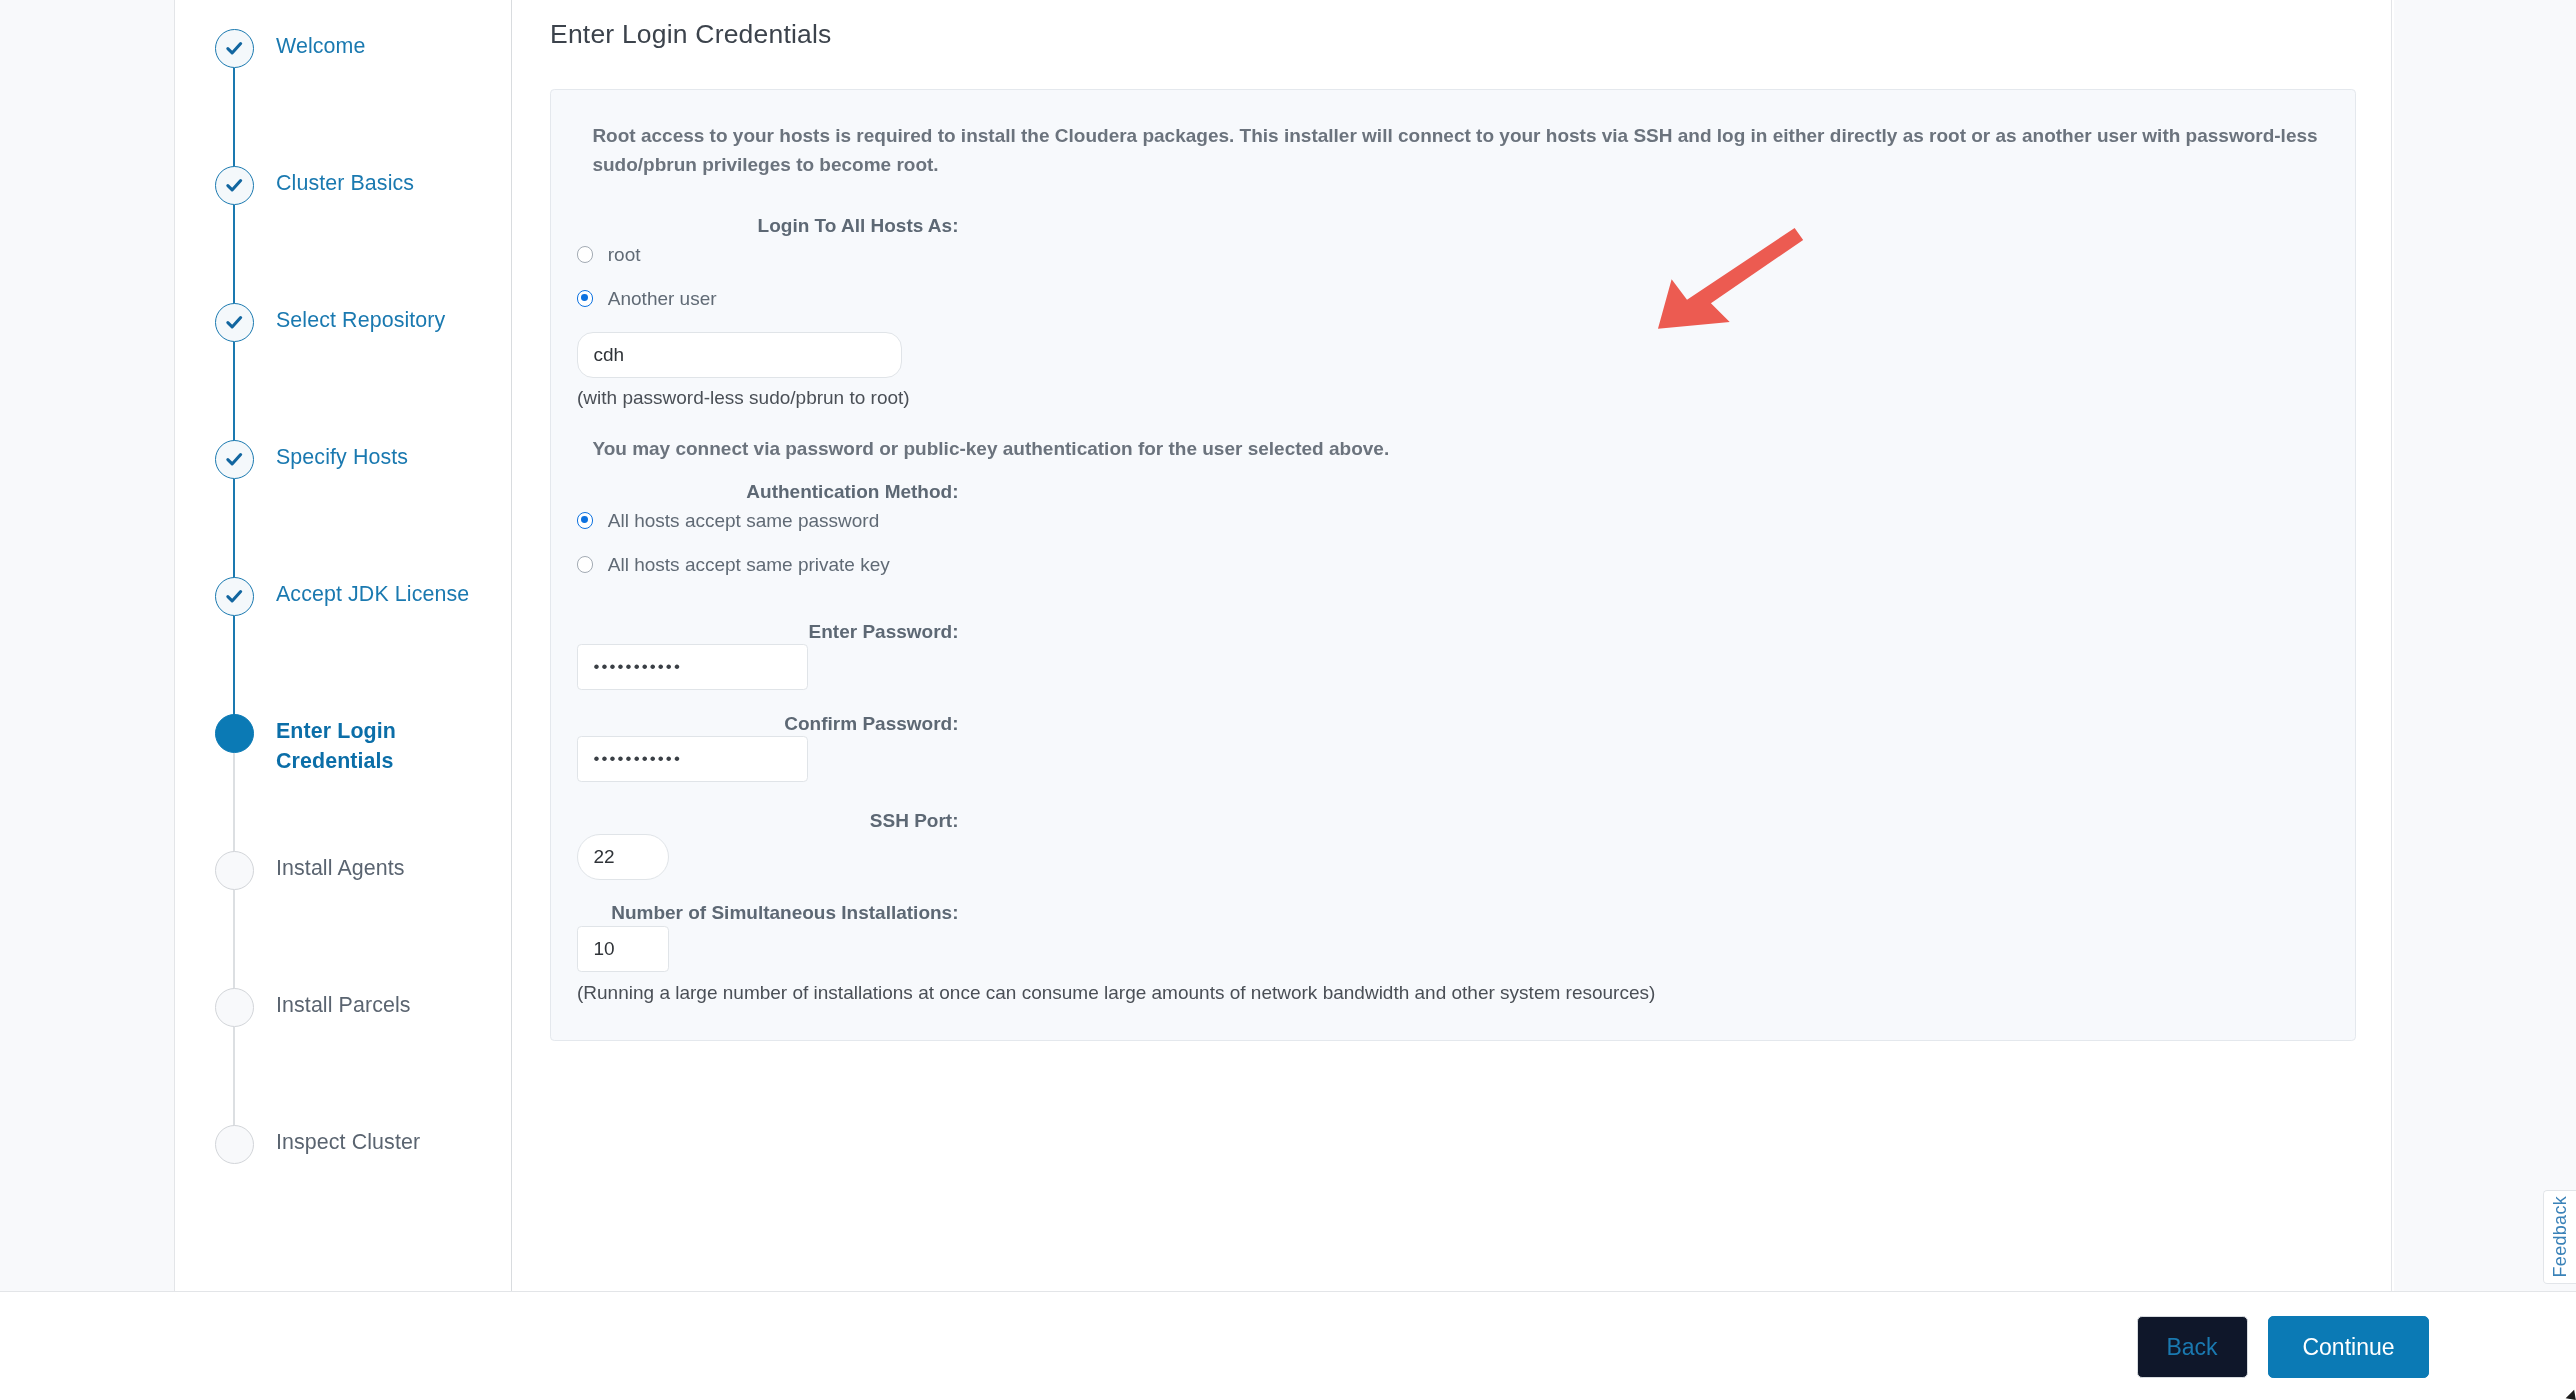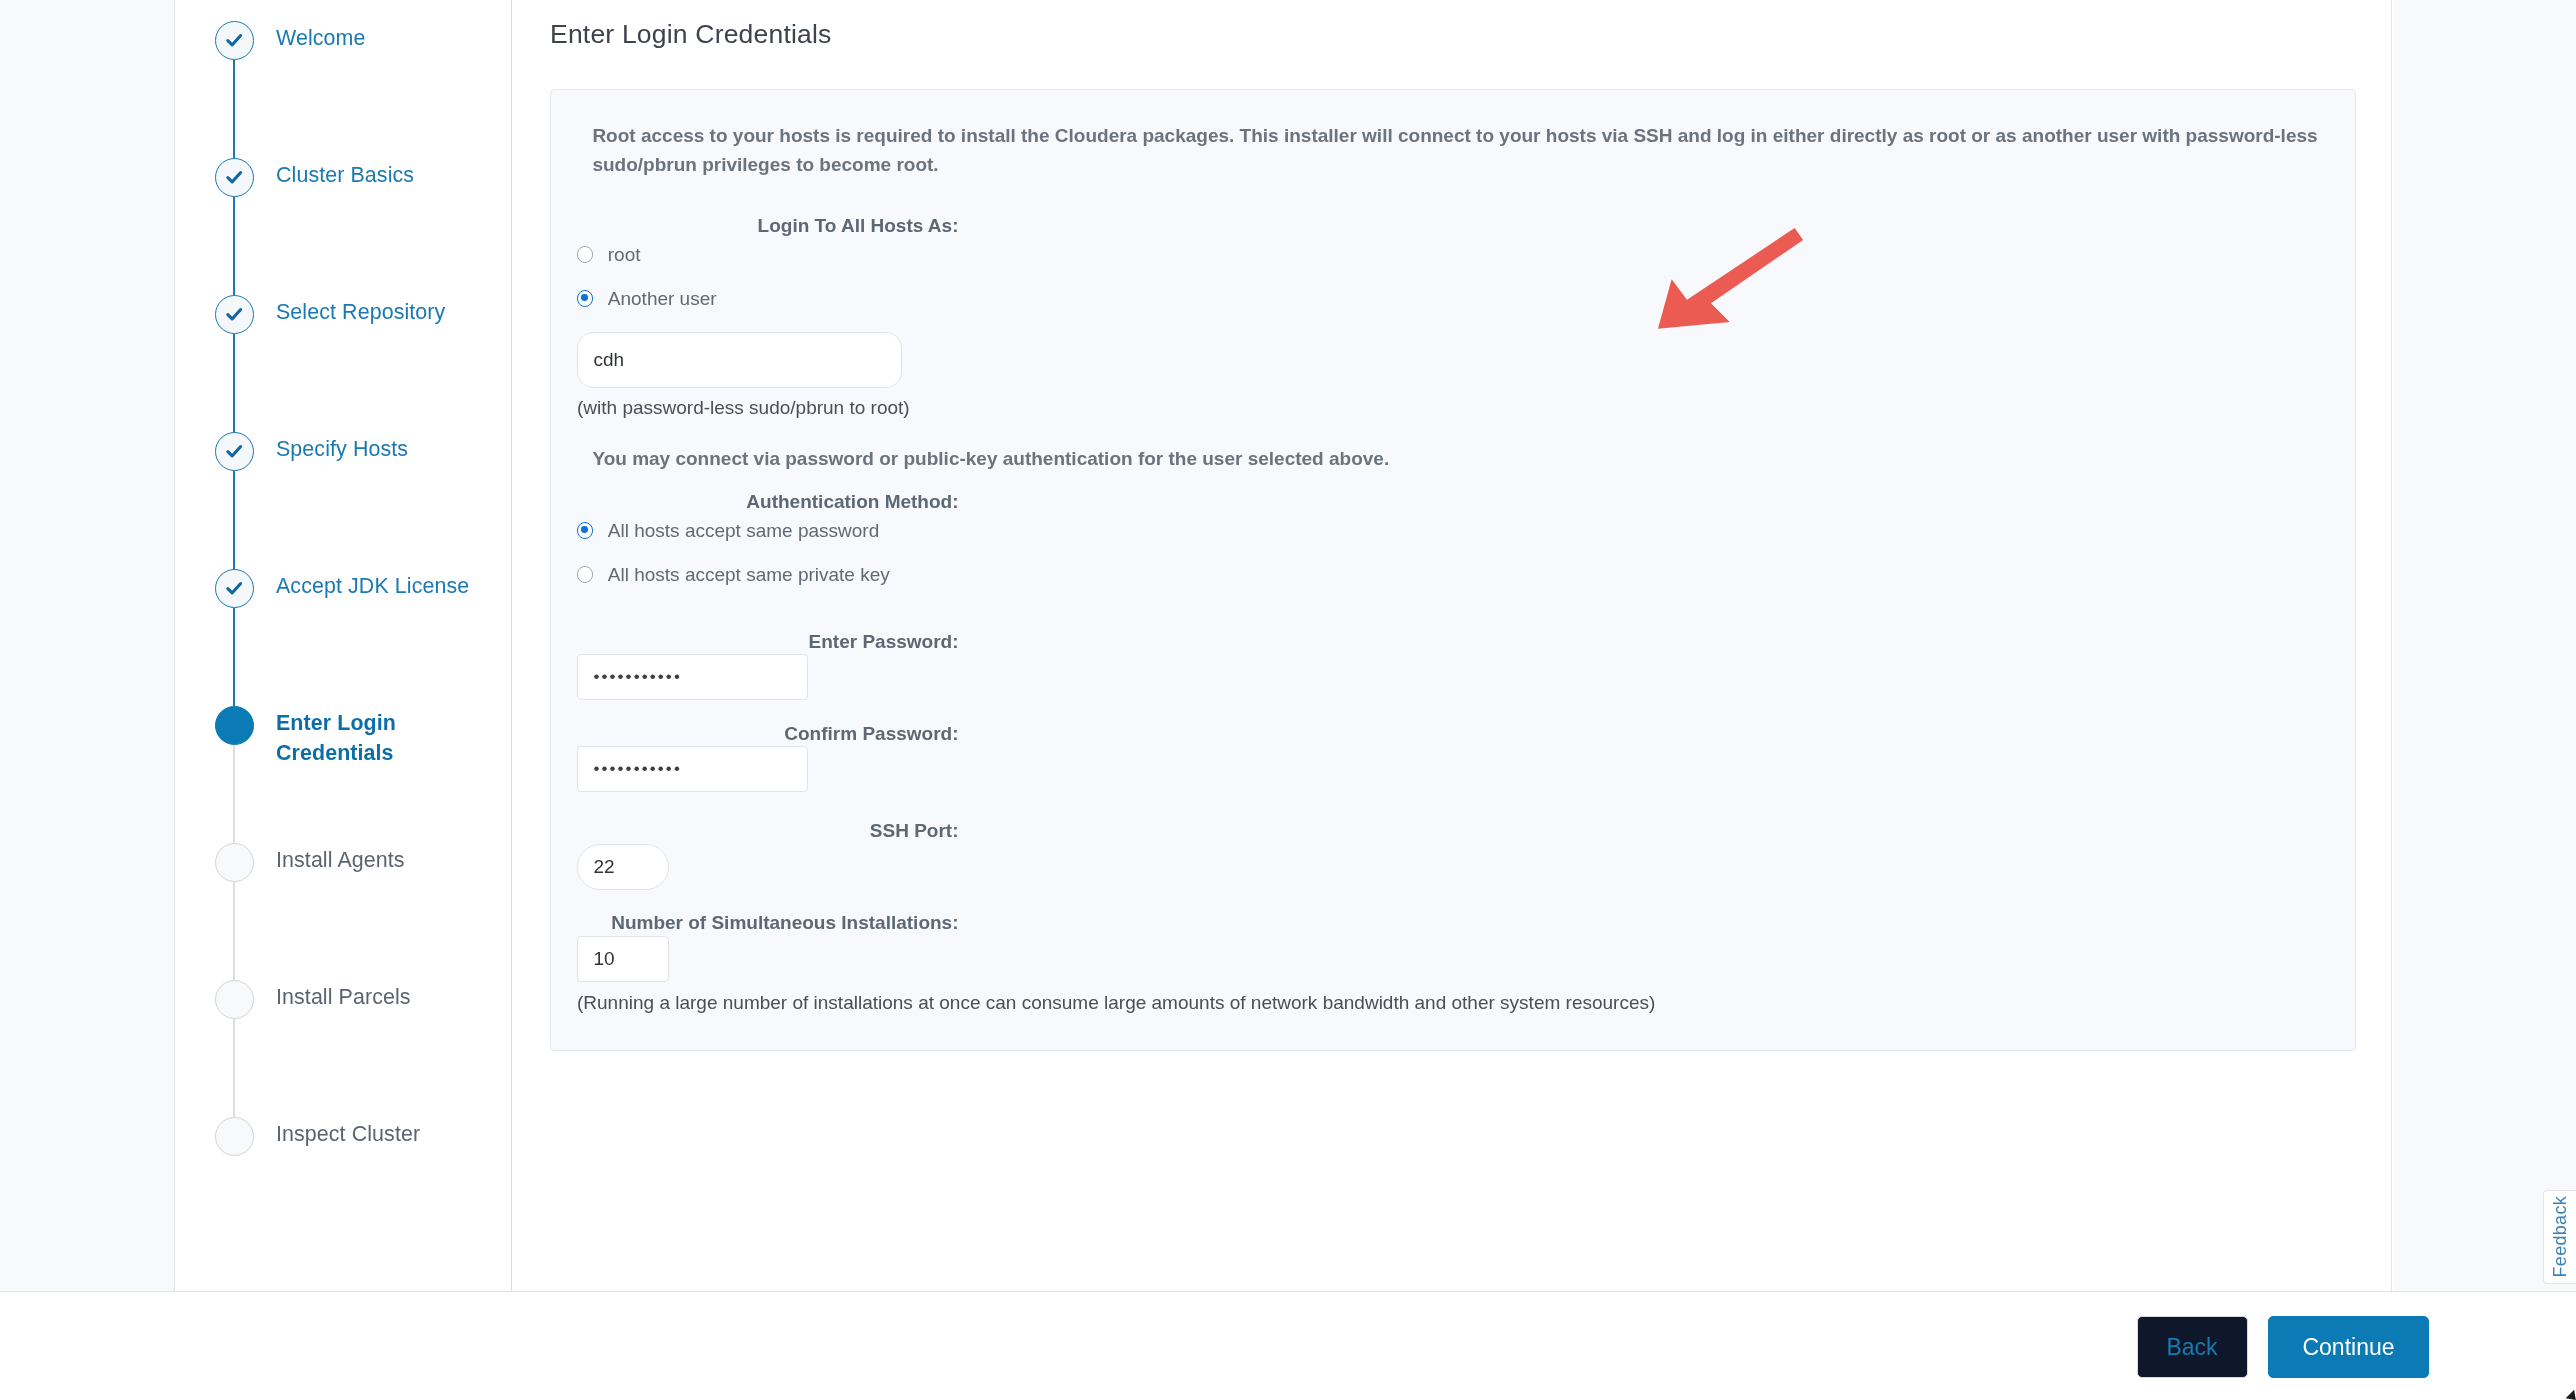--- a/index.html
+++ b/index.html
@@ -25,21 +25,21 @@
     border-right: 1.7px solid #e3e5e8;
   }
 
   
   .sidebar {
     position: absolute; left: 177px; top: 0;
     width: 335px; height: 1291px;
     background: #ffffff;
     border-right: 1.7px solid #d9dcdf;
   }
-  .steps { position: relative; padding-top: 0; }
+  .steps { position: relative; padding-top: 8px; }
   .step {
     position: relative;
     display: flex;
     align-items: flex-start;
     height: 137px;
     padding-left: 38px;
   }
   .step-marker {
     position: relative;
     flex: 0 0 auto;
@@ -169,21 +169,21 @@
   .textbox {
     background: #ffffff;
     border: 1.7px solid #e0e4e8;
     border-radius: 4.3px;
     font-size: 19px;
     color: #2f3338;
     font-family: "Liberation Sans", sans-serif;
     padding: 0 15.4px;
     outline: none;
   }
-  .tb-user { width: 325px; height: 56px; margin-top: 5.1px; border-radius: 16px; }
+  .tb-user { width: 325px; height: 46px; margin-top: 5.1px; border-radius: 16px; }
   .tb-pass { width: 231px; height: 46px; letter-spacing: 2.1px; font-size: 17px; color:#3a3f45; }
   .tb-port { width: 92px; height: 46px; border-radius: 23px; }
   .tb-num  { width: 92px; height: 46px; }
 
   .hint {
     font-size: 19px;
     color: #4a4f56;
     margin-top: 7.7px;
     line-height: 1.4;
   }

